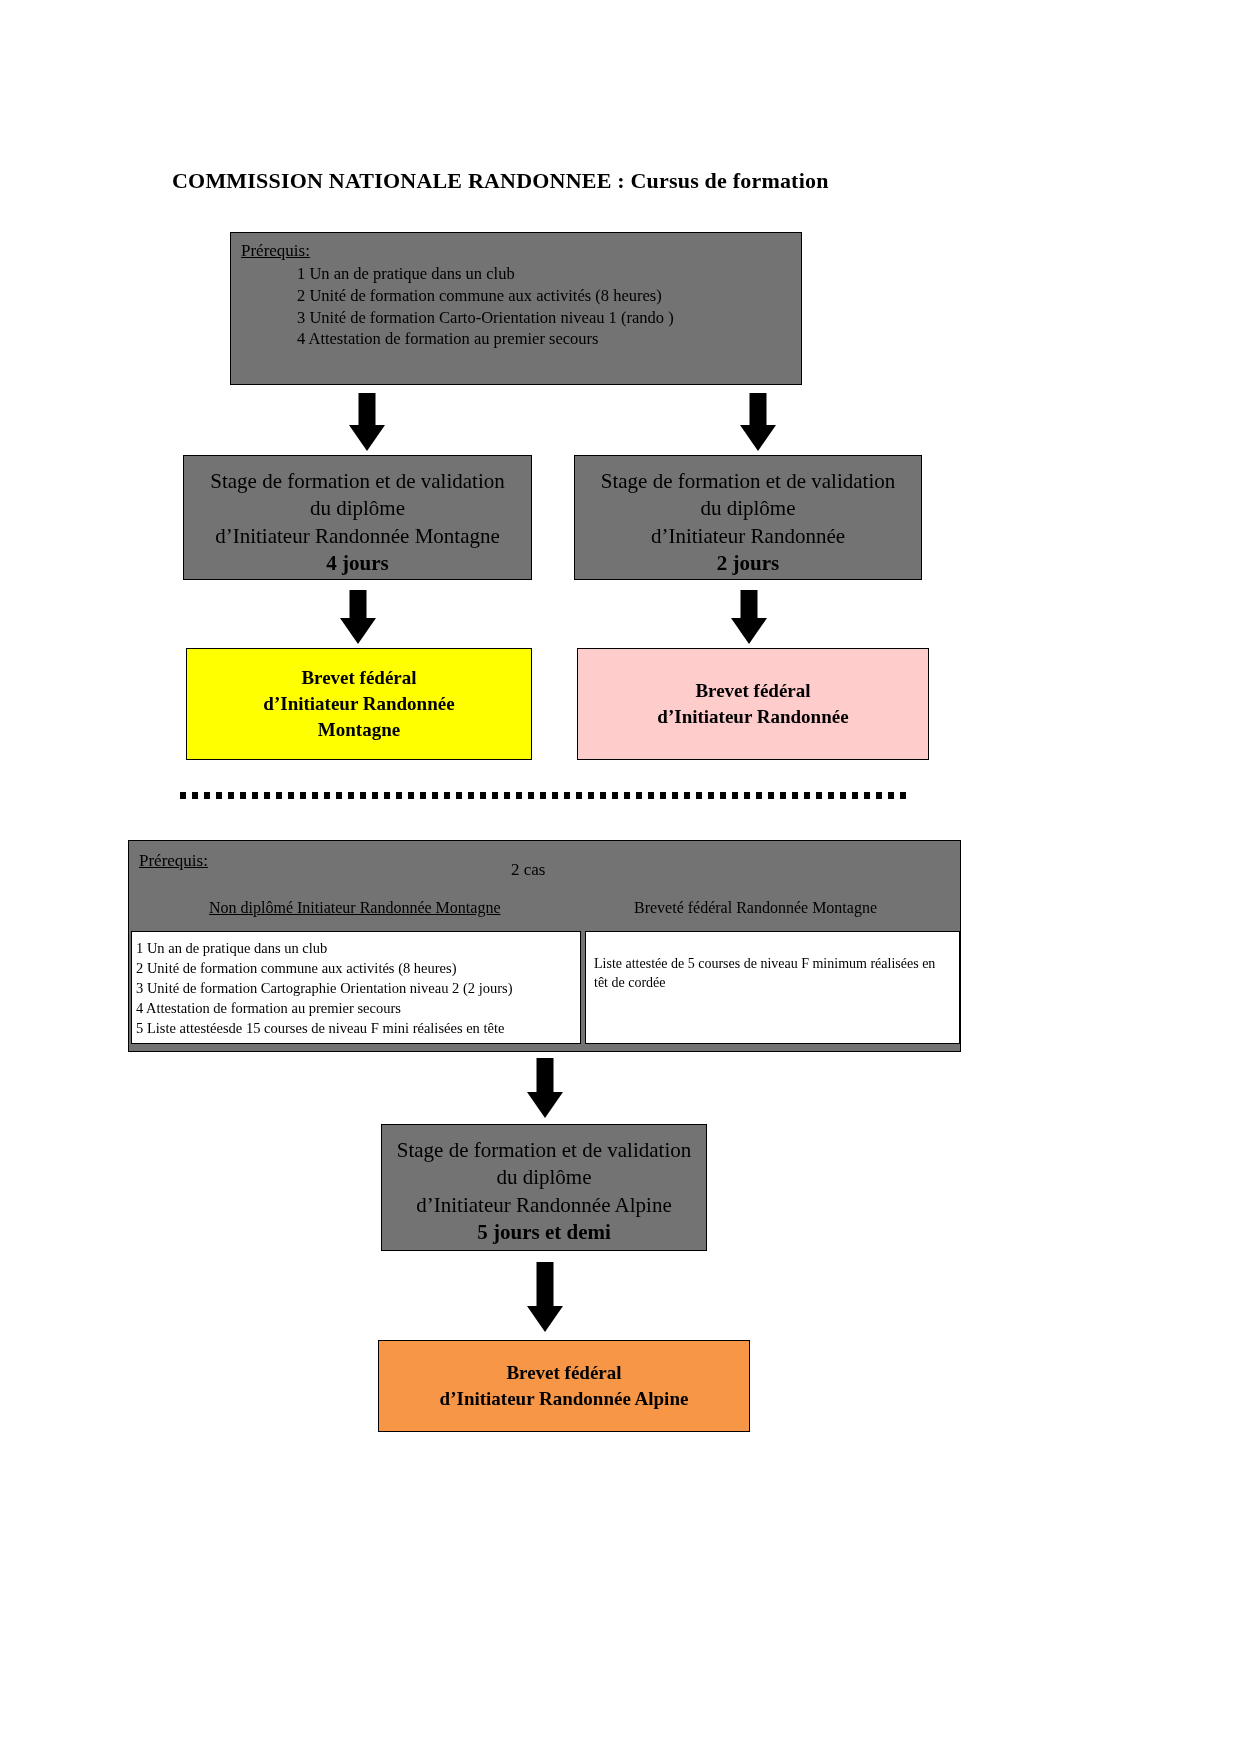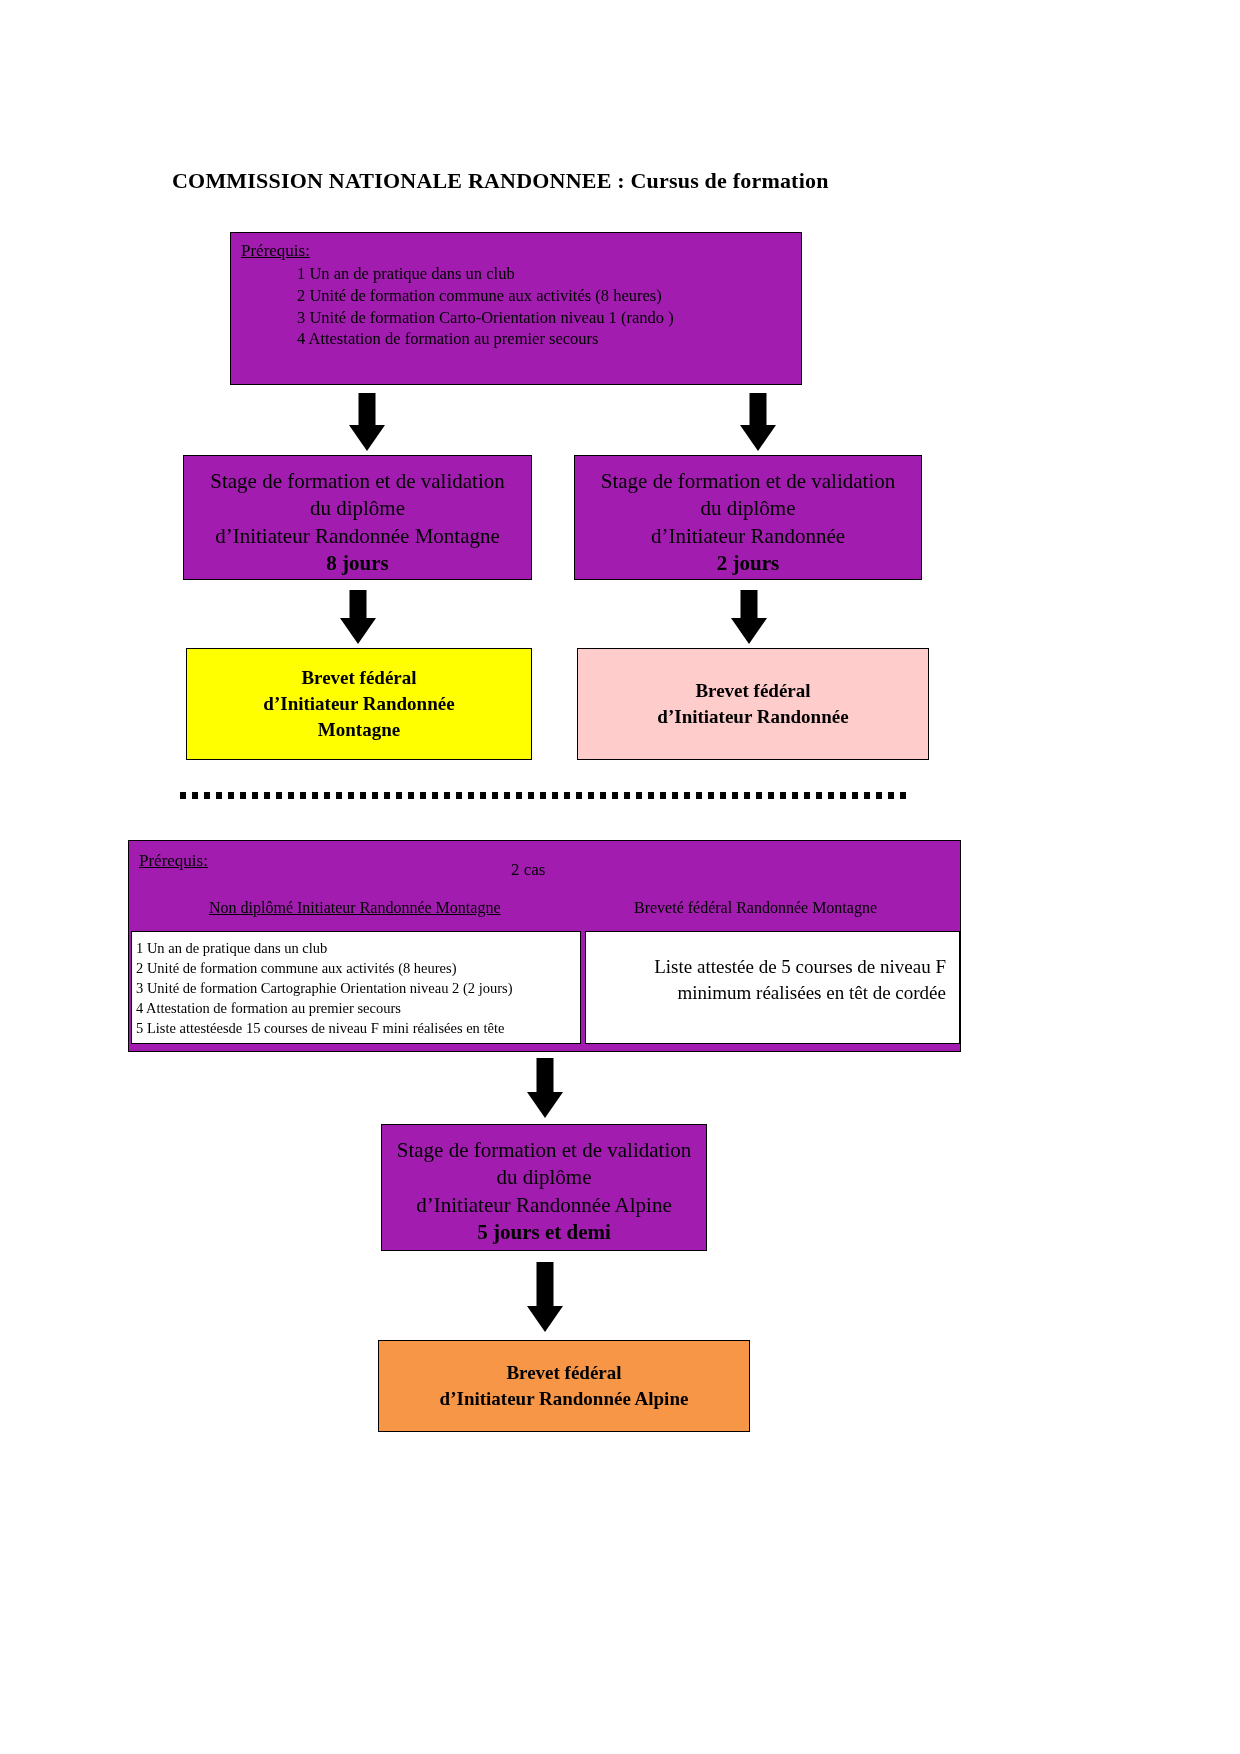--- a/index.html
+++ b/index.html
@@ -30,21 +30,21 @@
     font-weight: bold;
     letter-spacing: 0.2px;
     white-space: nowrap;
   }
 
   
   .box {
     position: absolute;
     box-sizing: border-box;
     border: 1.5px solid #000000;
-    background: #a21caf;
+    background: #737373;
   }
 
   .prereq-title {
     font-size: 17px;
     text-decoration: underline;
     display: inline-block;
   }
 
   .prereq-list {
     margin: 0;
@@ -226,24 +226,23 @@
     margin: 0;
     padding: 0;
     list-style: none;
   }
   .inner-list li {
     font-size: 14.5px;
     line-height: 1.38;
     white-space: nowrap;
   }
   .inner-para {
-    font-size: 19px;
+    font-size: 14px;
     line-height: 1.38;
     width: 352px;
-    text-align: right;
   }
 
   
   #stage-box-alpine {
     left: 381px;
     top: 1124px;
     width: 326px;
     height: 127px;
   }
 
@@ -279,21 +278,21 @@
 
   <div class="arrow" id="arrow-prereq-to-hiking">
     <div class="shaft" style="width:17px;height:34px;"></div>
     <div class="head" style="top:32px;"></div>
   </div>
 
   <div class="box stage-box" id="stage-box-mountain">
     <div>Stage de formation et de validation</div>
     <div>du diplôme</div>
     <div>d’Initiateur Randonnée Montagne</div>
-    <div class="dur">8 jours</div>
+    <div class="dur">4 jours</div>
   </div>
 
   <div class="box stage-box" id="stage-box-hiking">
     <div>Stage de formation et de validation</div>
     <div>du diplôme</div>
     <div>d’Initiateur Randonnée</div>
     <div class="dur">2 jours</div>
   </div>
 
   <div class="arrow" id="arrow-mountain-to-dip">

